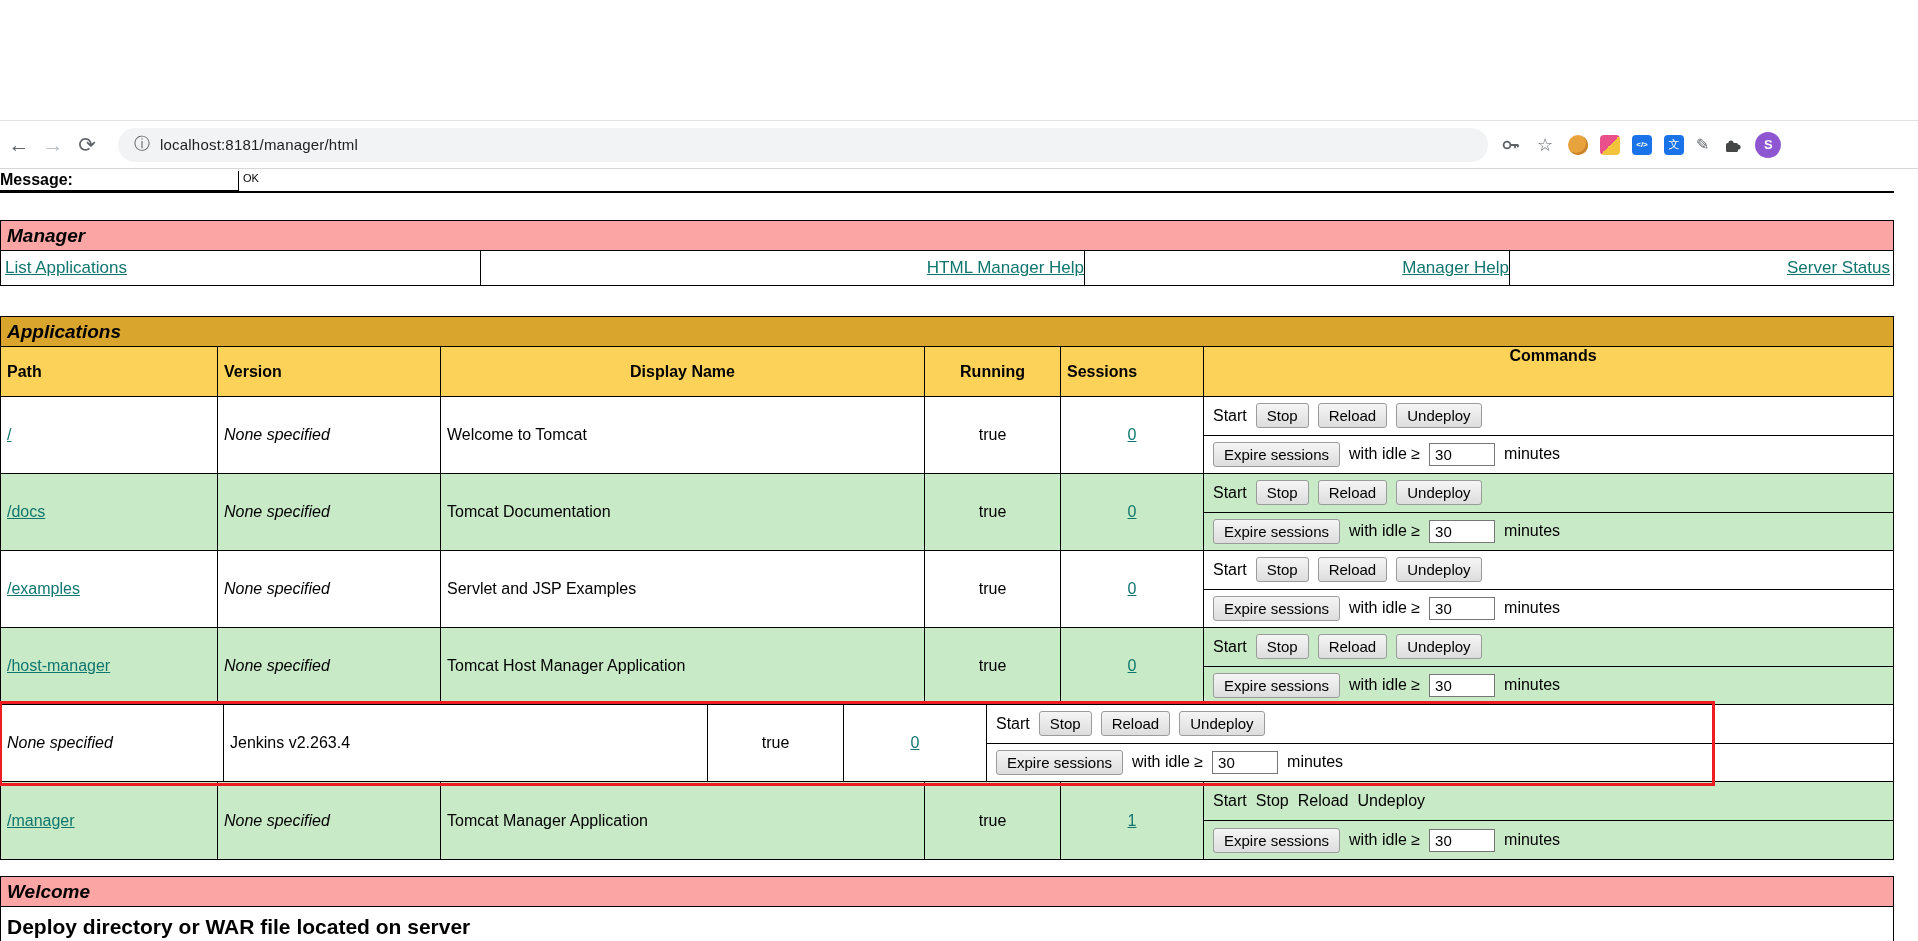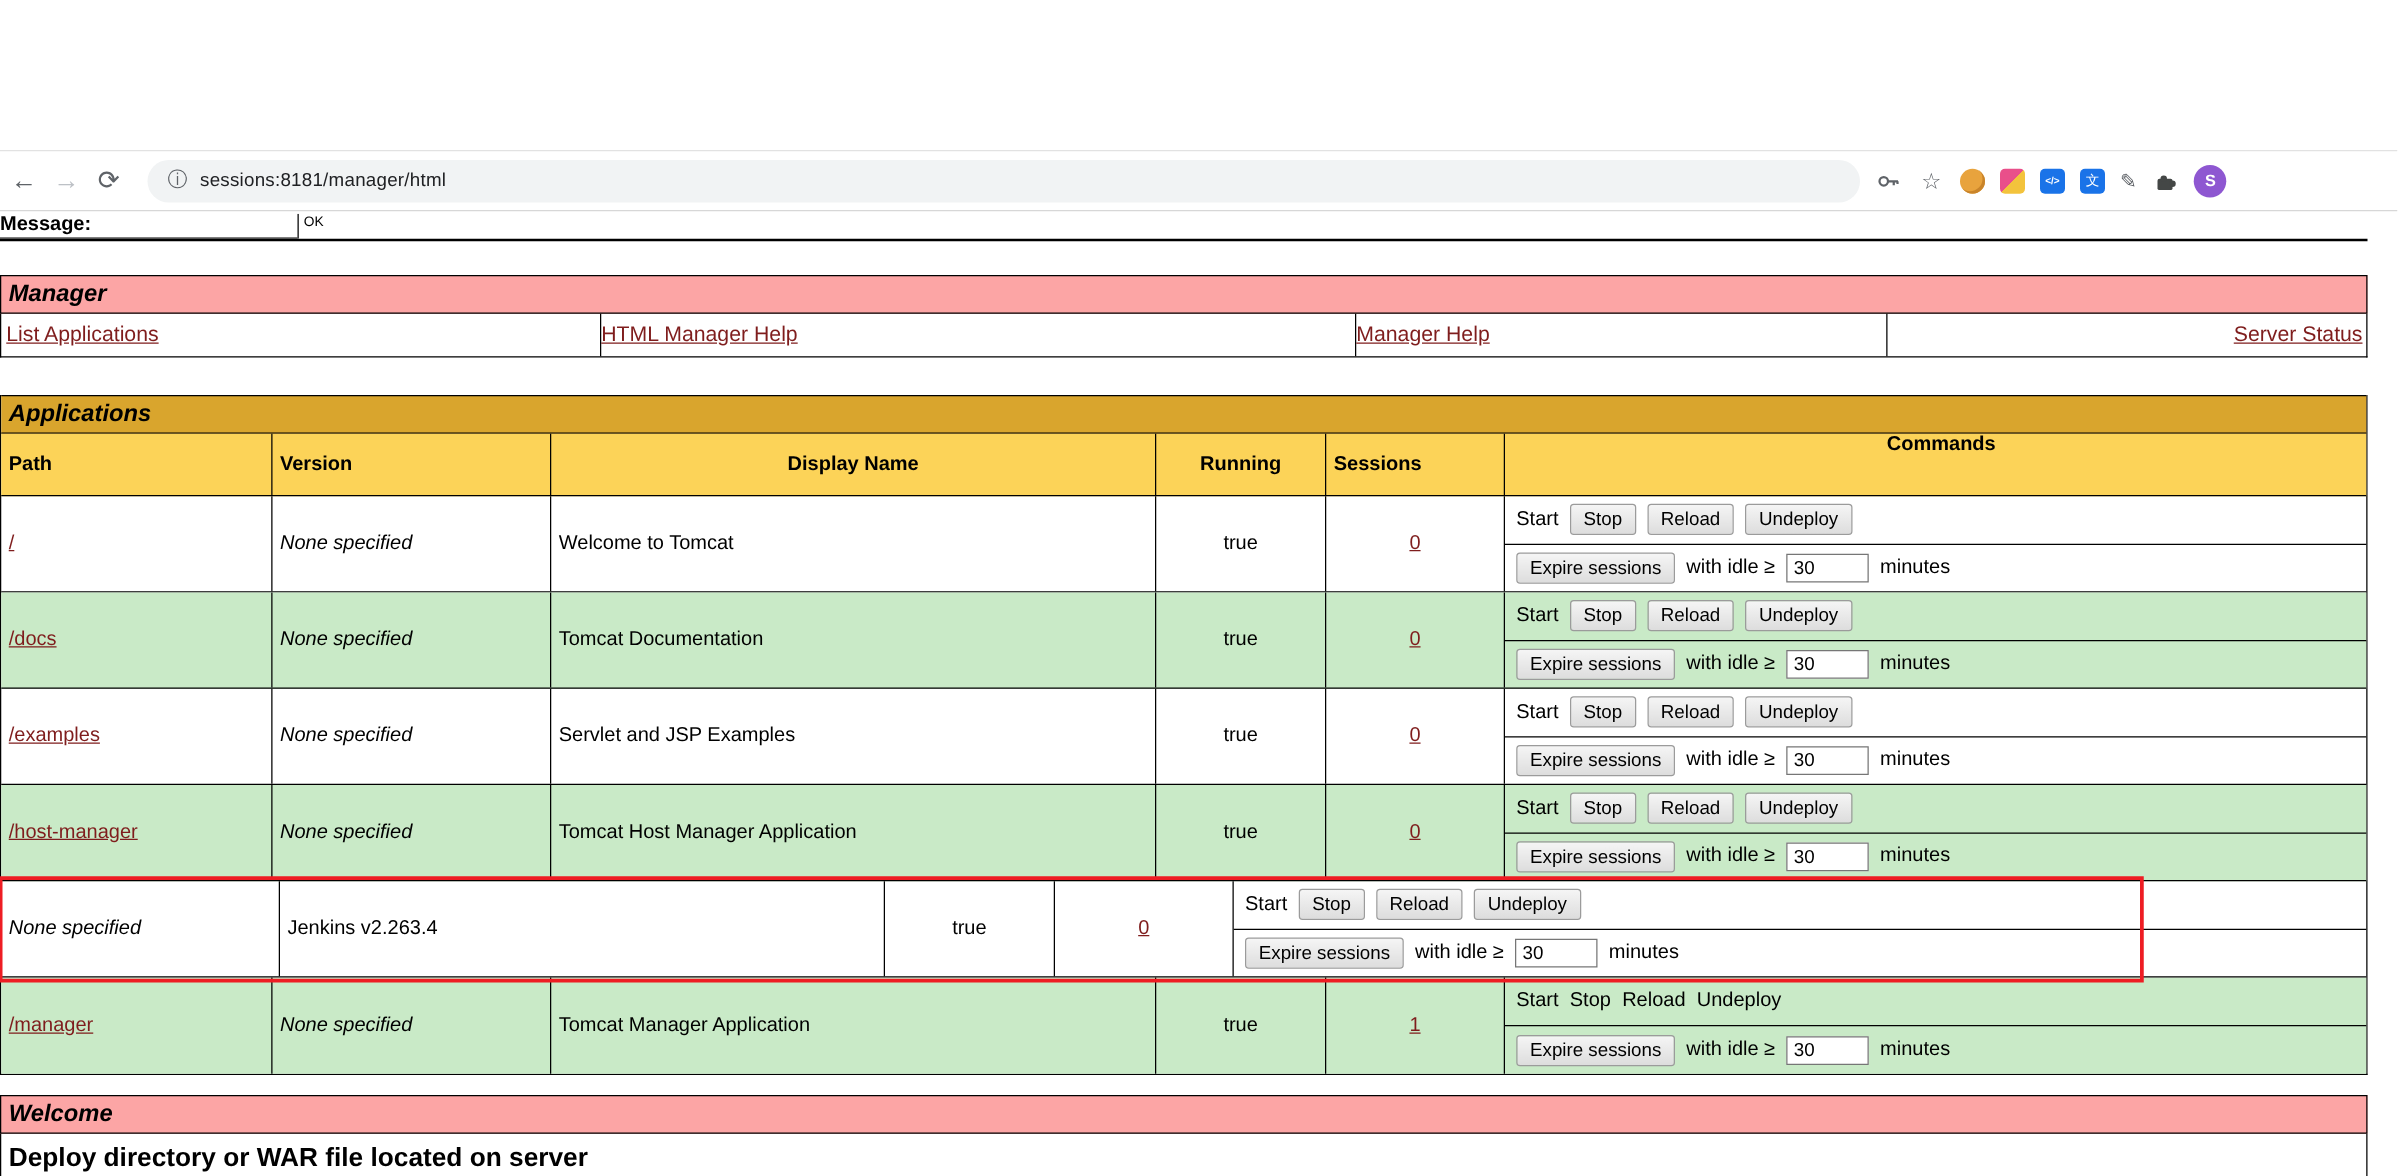--- a/index.html
+++ b/index.html
@@ -40,26 +40,26 @@
   .msg-label { width:238px; font-weight:bold; font-size:16px; line-height:18px;
                border-bottom:1px solid #000; }
   .msg-value { border-left:1px solid #000; font-size:11px; padding:1px 4px; line-height:12px; }
 
   .title-row { width:1894px; height:31px; background:#fca5a5; border:1px solid #000;
                display:flex; align-items:center; padding-left:6px;
                font-style:italic; font-weight:bold; font-size:19px; }
 
   .nav-table { width:1894px; display:flex; border:1px solid #000; border-top:none; height:35px; }
   .nav-cell { border-right:1px solid #000; display:flex; align-items:center;
-              justify-content:flex-start; font-size:17px; }
+              justify-content:flex-end; font-size:17px; }
   .nav-cell:last-child { border-right:none; justify-content:flex-end; padding-right:3px; }
   .nav-c0 { width:480px; justify-content:flex-start; padding-left:4px; }
   .nav-c1 { width:604px; } .nav-c2 { width:425px; } .nav-c3 { flex:1; }
 
-  a.blk { color:#7f1d1d; text-decoration:underline; cursor:pointer; }
+  a.blk { color:#0f766e; text-decoration:underline; cursor:pointer; }
 
   .apps-table { width:1894px; border-left:1px solid #000; border-right:1px solid #000;
                 border-bottom:1px solid #000; margin-top:30px; }
   .apps-title { width:100%; height:31px; background:#d9a52d; border-top:1px solid #000;
                 border-bottom:1px solid #000; display:flex; align-items:center; padding-left:6px;
                 font-style:italic; font-weight:bold; font-size:19px; }
   .hdr-row { display:flex; height:50px; background:#fcd358; border-bottom:1px solid #000;
              font-weight:bold; font-size:16px; }
   .hdr-row .cell { display:flex; align-items:center; padding-left:6px; }
   .hdr-row .c-disp, .hdr-row .c-run { justify-content:center; padding-left:0; }
@@ -102,21 +102,21 @@
 
 <div class="top-gap"></div>
 
 <div class="toolbar">
   <div class="nav-btn nav-back">←</div>
   <div class="nav-btn disabled">→</div>
   <div class="nav-btn">⟳</div>
 
   <div class="addressbar">
     <span class="info-glyph">ⓘ</span>
-    <span class="url-text">sessions:8181/manager/html</span>
+    <span class="url-text">localhost:8181/manager/html</span>
   </div>
 
   <div class="tb-right">
     <span class="tb-icon">
       <svg width="20" height="20" viewBox="0 0 20 20">
           <circle cx="6" cy="10" r="3.4" fill="none" stroke="#5f6368" stroke-width="1.8"></circle>
           <path d="M9.4 10h8M14 10v3.2M17 10v2.2" stroke="#5f6368" stroke-width="1.8" fill="none"></path>
         </svg>
     </span>
     <span class="tb-icon">☆</span>

